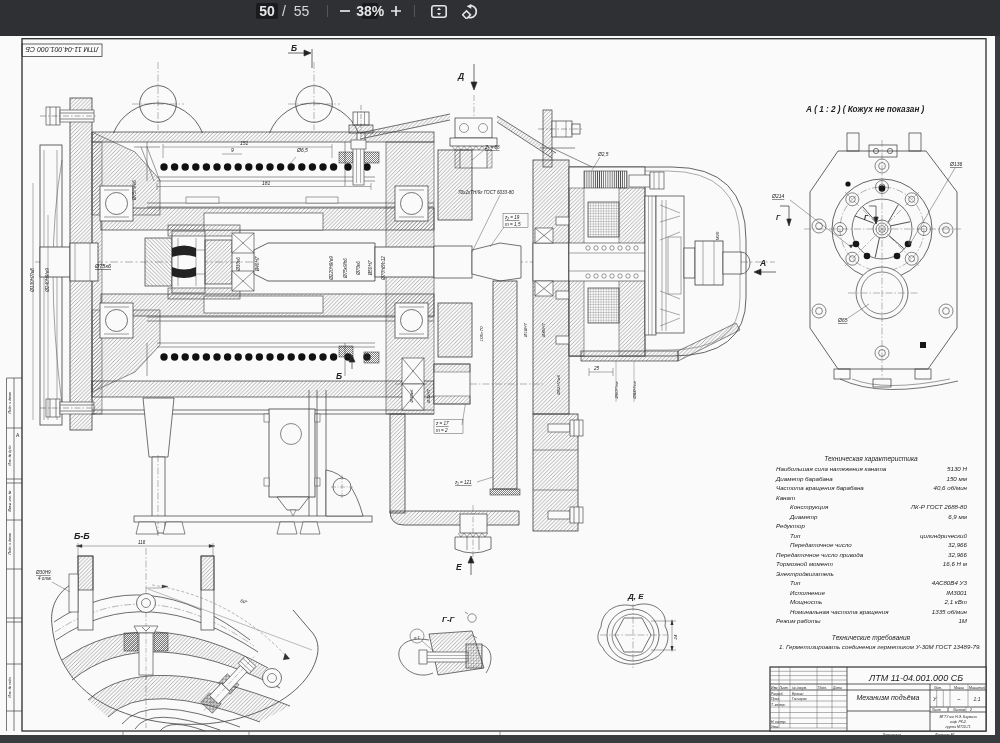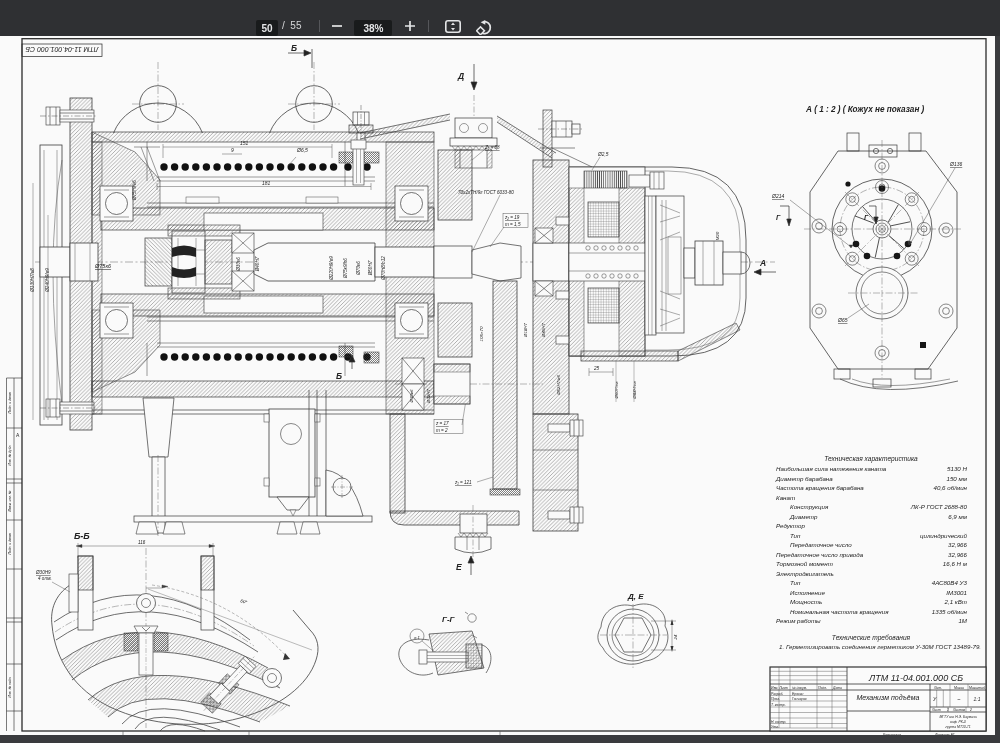--- a/index.html
+++ b/index.html
@@ -1,18 +1,18 @@
 <!DOCTYPE html>
 <html><head>
 <meta charset="utf-8">
 <style>
 html,body{margin:0;padding:0;background:#3a3b3e;width:1000px;height:743px;overflow:hidden;}
 *{box-sizing:border-box;}
 #toolbar{position:absolute;left:0;top:0;width:1000px;height:36px;background:#2f3033;}
-#tbrow{position:absolute;left:256px;top:3px;height:16px;display:flex;font-family:"Liberation Sans",sans-serif;color:#e4e5e7;font-size:10px;margin-top:17px;}
+#tbrow{position:absolute;left:256px;top:3px;height:16px;display:flex;align-items:center;font-family:"Liberation Sans",sans-serif;color:#e4e5e7;font-size:14px;}
 .tbox{background:#191b1c;border-radius:2px;height:16px;display:flex;align-items:center;justify-content:center;font-weight:bold;}
 .sep{width:1px;height:12px;background:#55565a;}
 #page{position:absolute;left:0;top:36px;width:995px;height:699px;background:#fafafa;}
 #page>svg{position:absolute;left:0;top:0;}
 #tbrow svg{display:block;}
 text{font-family:"Liberation Sans",sans-serif;fill:#222;}
 .it{font-style:italic;}
 </style>
 </head>
 <body>
@@ -20,21 +20,21 @@
  <div id="tbrow">
   <div class="tbox" style="width:22px;margin-right:4px;">50</div>
   <span style="color:#d6d7d9;">/&nbsp;&nbsp;55</span>
   <div style="width:18px;"></div>
       <div class="sep"></div>
       <div style="width:11px;"></div>
   <svg width="12" height="12" viewBox="0 0 12 12">
         <path d="M1,6 H11" stroke="#e4e5e7" stroke-width="1.7"></path>
       </svg>
   <div style="width:11px;"></div>
-  <div class="tbox" style="width:38px;">38%</div>
+  <div class="tbox" style="width:16px;">38%</div>
   <div style="width:12px;"></div>
   <svg width="12" height="12" viewBox="0 0 12 12">
         <path d="M1,6 H11 M6,1 V11" stroke="#e4e5e7" stroke-width="1.7"></path>
       </svg>
   <div style="width:12px;"></div>
       <div class="sep"></div>
       <div style="width:16px;"></div>
   <svg width="16" height="13" viewBox="0 0 16 13">
         <rect x="0.8" y="0.8" width="14.4" height="11.4" rx="2.2" fill="none" stroke="#e4e5e7" stroke-width="1.6"></rect>
         <path d="M8,2.6 l-2,2.4 h4 z M8,10.4 l-2,-2.4 h4 z" fill="#e4e5e7"></path>

